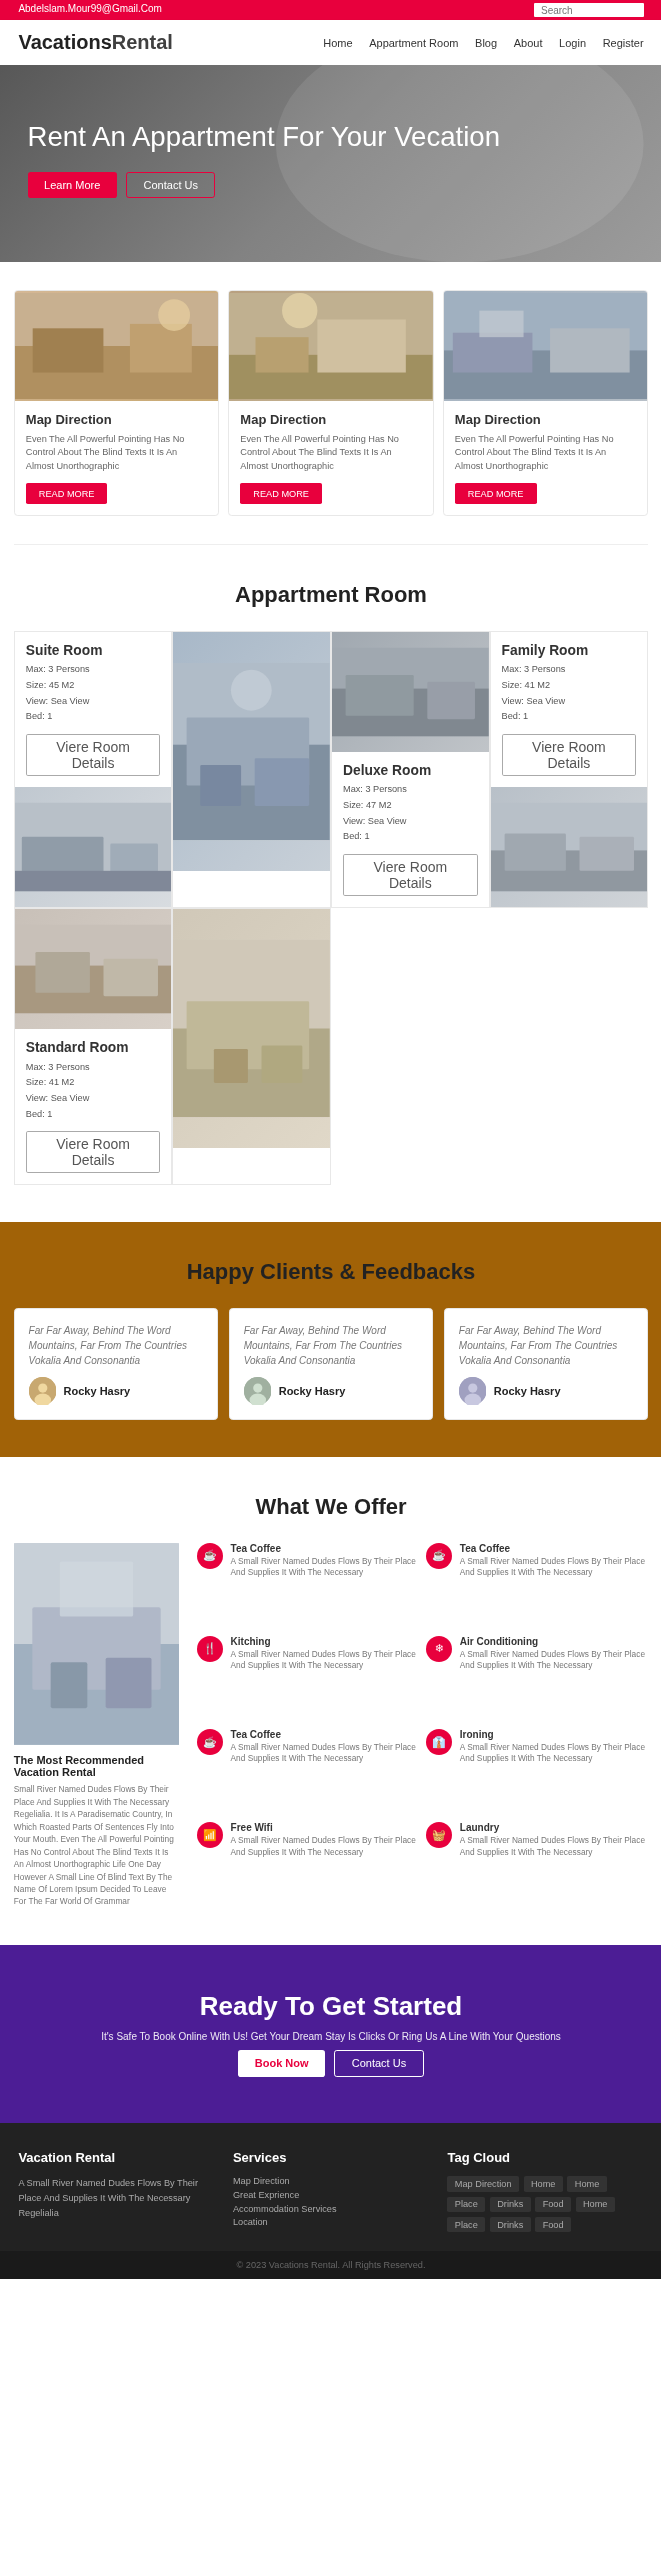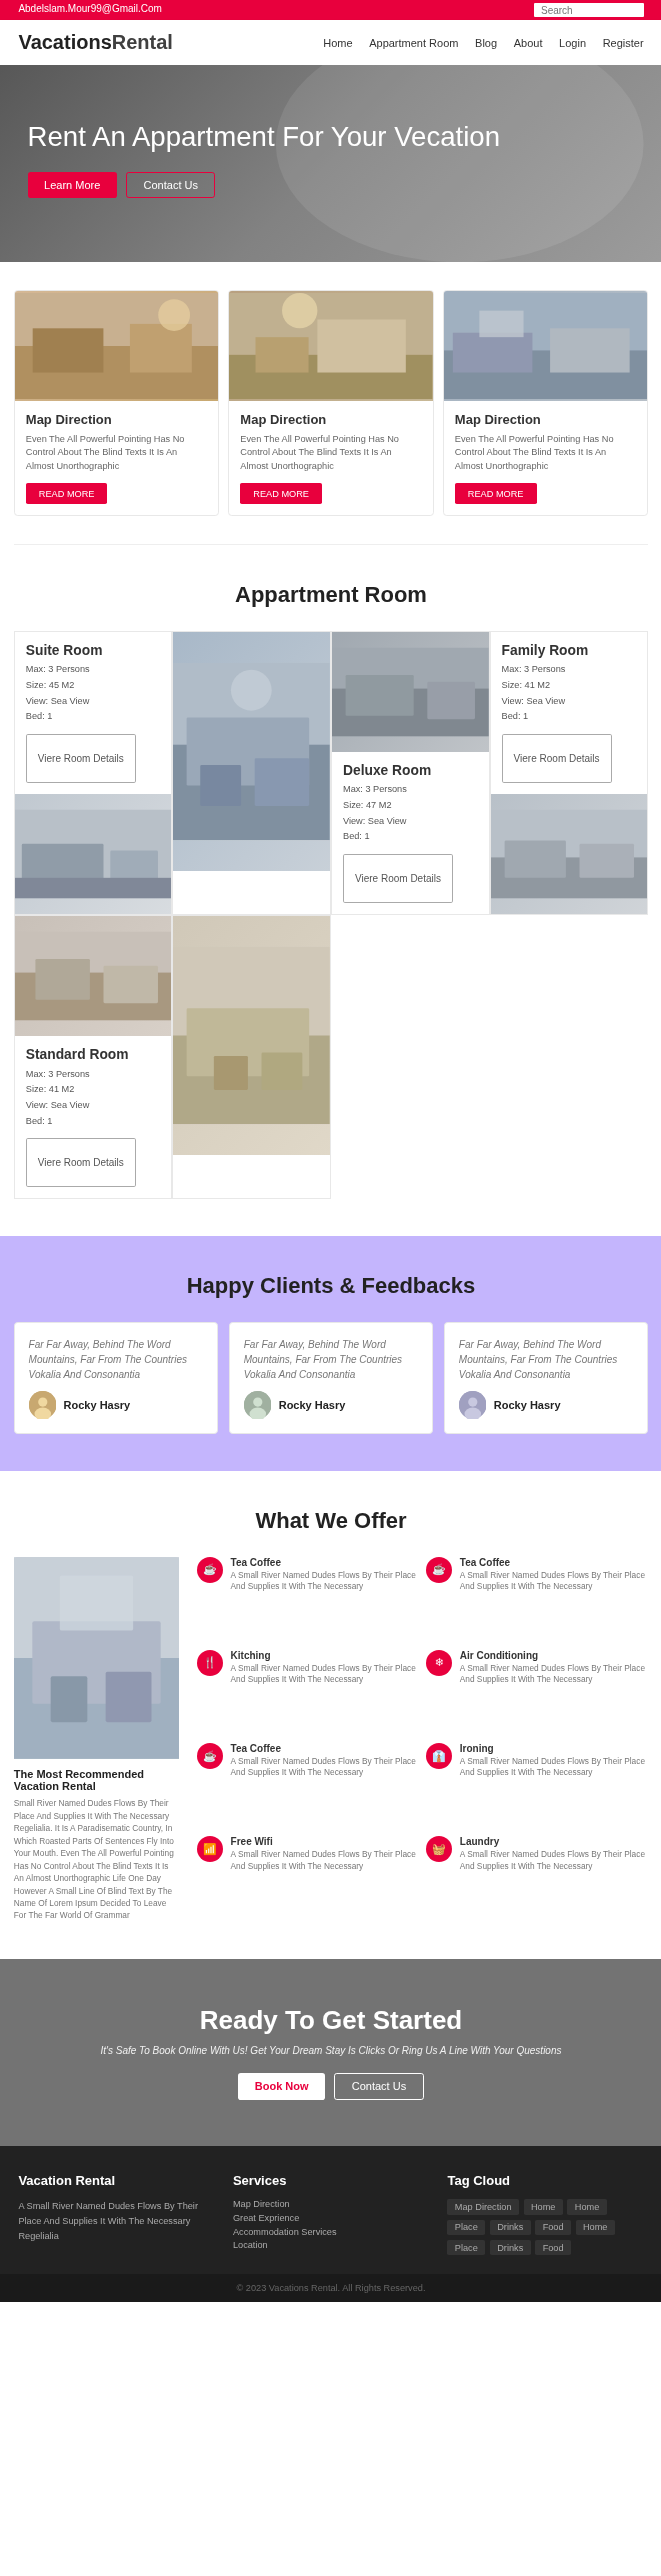--- a/index.html
+++ b/index.html
@@ -157,28 +157,28 @@
     .room-img.deluxe { background: linear-gradient(135deg, #a0a8b0 0%, #c0c4c8 100%); }
     .room-img.family { background: linear-gradient(135deg, #b8c0c8 0%, #d0d4d8 100%); }
     .room-img.standard { background: linear-gradient(135deg, #c8c0b8 0%, #d8d0c8 100%); }
     .room-body { padding: 11px; }
     .room-body h3 { font-size: 13.8px; font-weight: bold; margin-bottom: 4.6px; }
     .room-body .room-info { font-size: 9.2px; color: #555; line-height: 1.7; margin-bottom: 9.2px; }
     .btn-view-details {
       background: transparent;
       border: 0.9px solid #aaa;
       color: #555;
-      padding: 18px 11px;
-      font-size: 10px;
+      padding: 4px 11px;
+      font-size: 14px;
       cursor: pointer;
       border-radius: 1.8px;
     }
 
     
-    .feedbacks-section { background: #c4b5fd; padding: 37px 13.8px; }
+    .feedbacks-section { background: #a16207; padding: 37px 13.8px; }
     .feedbacks-grid {
       display: grid;
       grid-template-columns: 1fr 1fr 1fr;
       gap: 11px;
     }
     .feedback-card {
       background: #fff;
       border: 0.9px solid #e8e8e8;
       border-radius: 3.7px;
       padding: 13.8px;
@@ -211,27 +211,27 @@
       background: #e8003d;
       flex-shrink: 0;
       display: flex; align-items: center; justify-content: center;
       color: #fff; font-size: 11px;
     }
     .service-text h4 { font-size: 10px; font-weight: bold; margin-bottom: 1.8px; }
     .service-text p { font-size: 8.3px; color: #777; line-height: 1.4; }
 
     
     .cta-section {
-      background: #737373;
+      background: #4c1d95;
       color: #fff;
       text-align: center;
       padding: 46px 35px;
     }
     .cta-section h2 { font-size: 26px; font-weight: bold; margin-bottom: 9.2px; }
-    .cta-section p { font-size: 10px; margin-bottom: 17px; opacity: 0.9; font-style: italic; }
+    .cta-section p { font-size: 10px; margin-bottom: 8px; opacity: 0.9; }
     .cta-buttons { display: flex; gap: 9.2px; justify-content: center; }
     .btn-white {
       background: #fff;
       color: #e8003d;
       border: none;
       padding: 7.4px 16.5px;
       border-radius: 2.8px;
       font-size: 11px;
       cursor: pointer;
       font-weight: bold;

